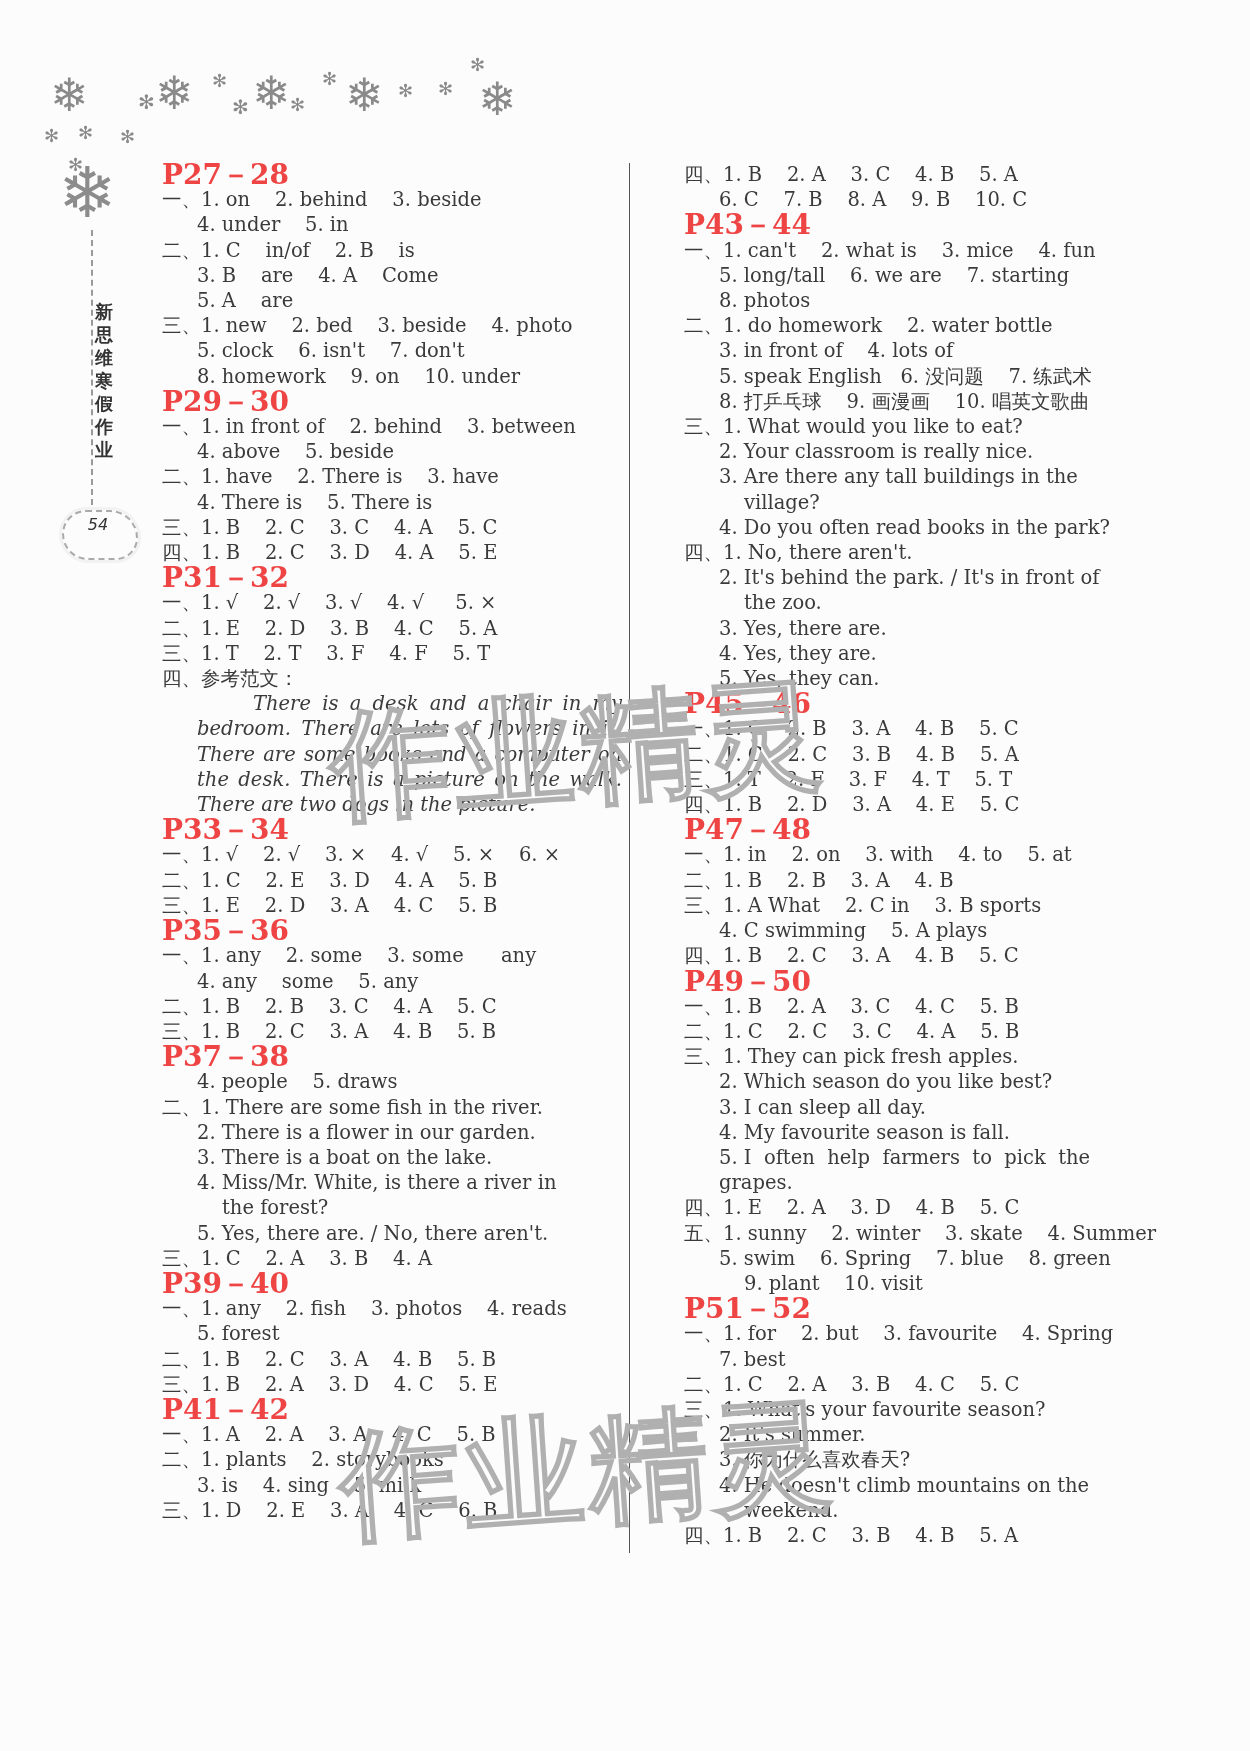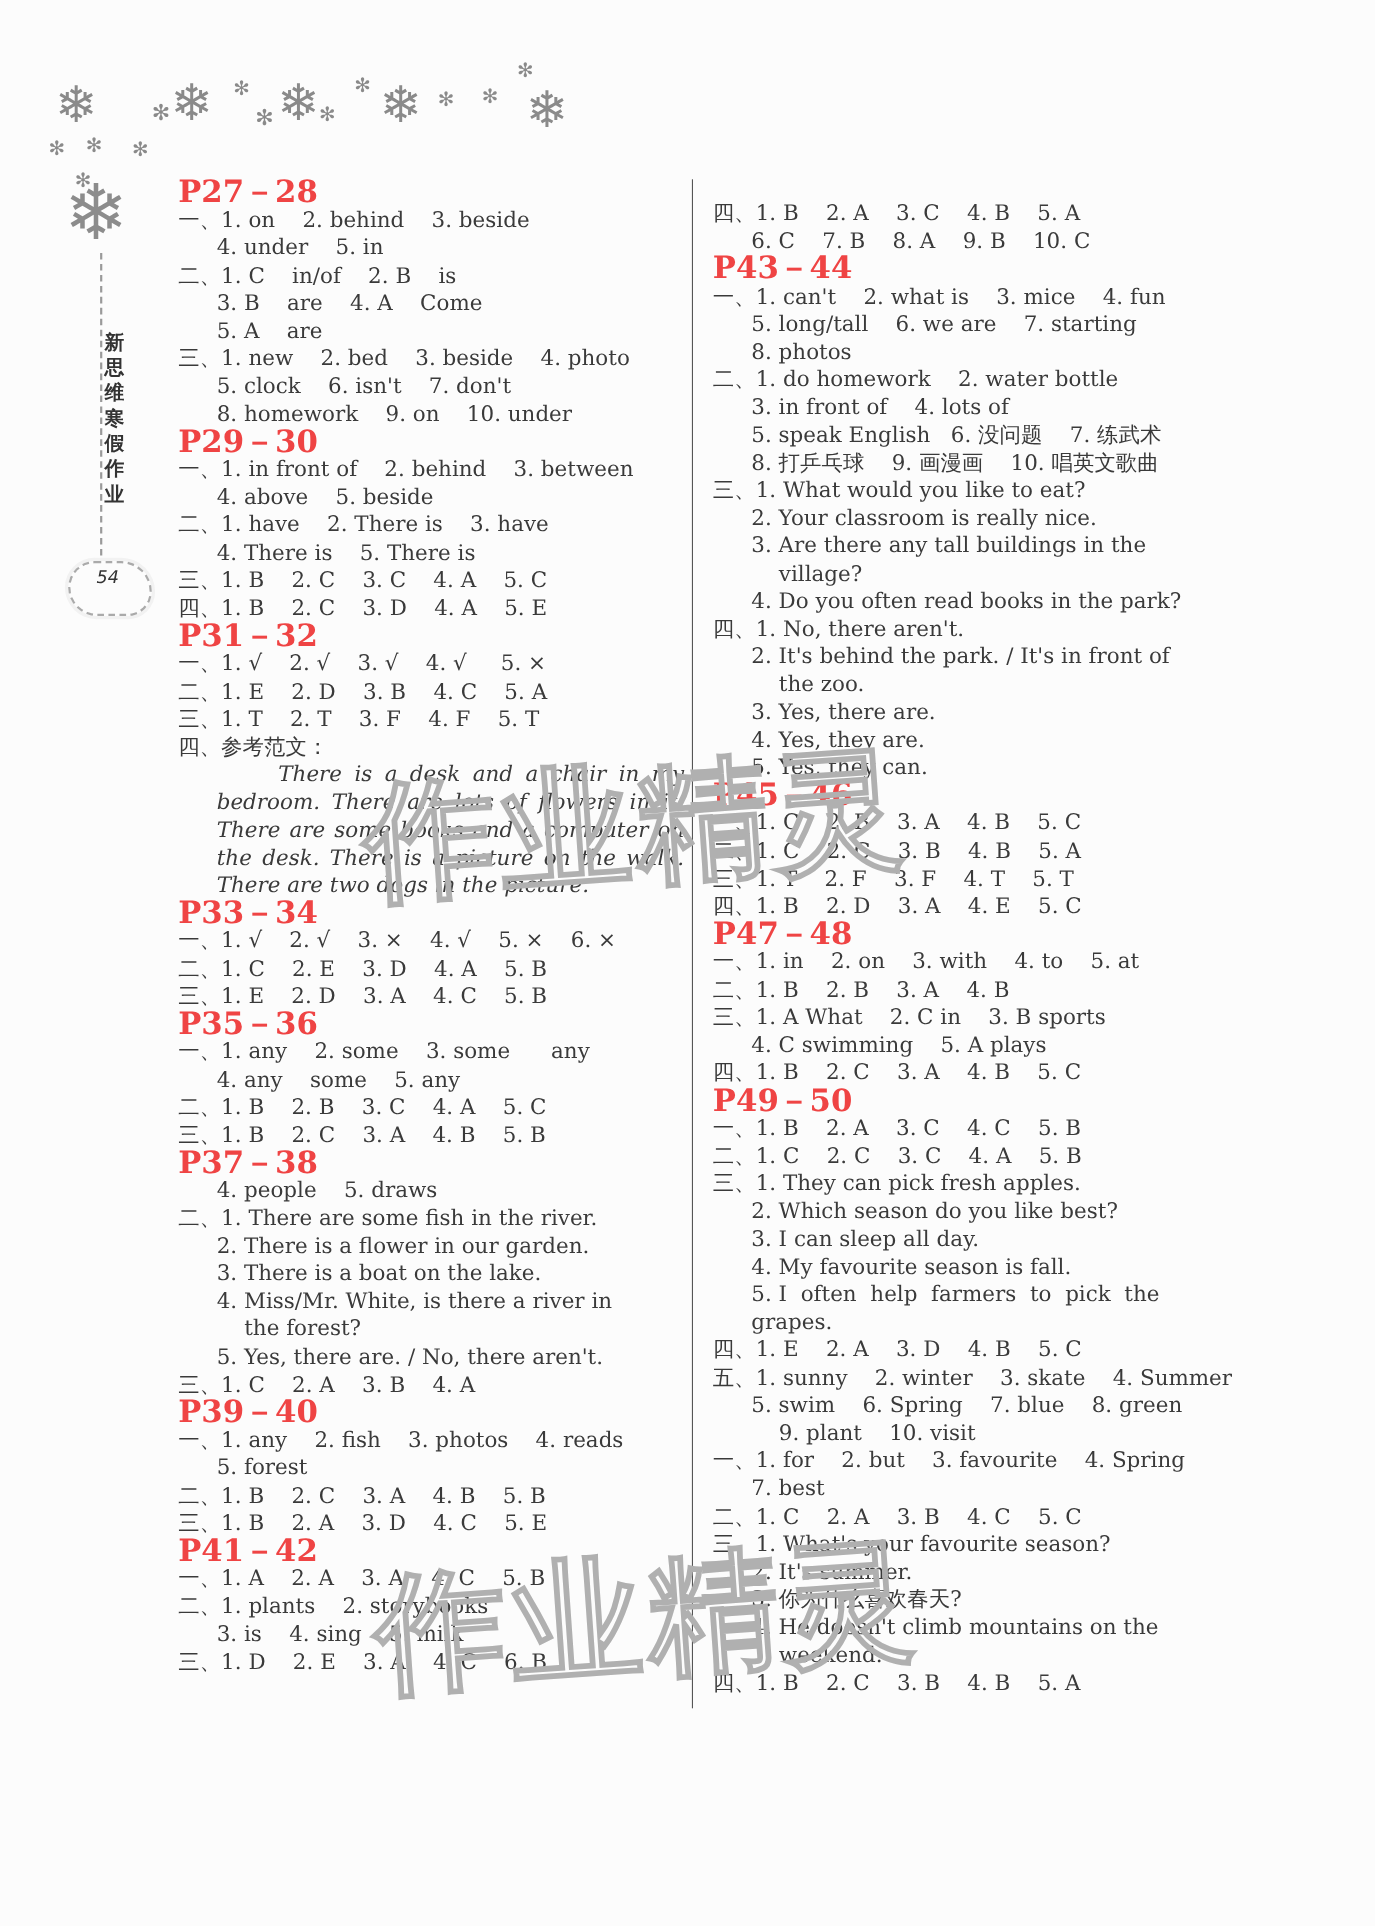--- a/index.html
+++ b/index.html
@@ -11,21 +11,21 @@
   .flakes { position: absolute; left: 0; top: 0; width: 720px; height: 180px; }
   .flake { position: absolute; color: #8a8a8a; line-height: 1; }
   .sidebar-line { position: absolute; left: 91px; top: 230px; width: 0; height: 275px; border-left: 2px dashed #9a9a9a; }
   .big-flake { position: absolute; left: 58px; top: 158px; font-size: 70px; color: #8c8c8c; line-height: 1; }
   .vtitle { position: absolute; left: 92px; top: 300px; width: 24px; font-family: "DejaVu Sans", sans-serif; font-size: 18px; font-weight: bold; color: #333; line-height: 23px; text-align: center; }
   .cloud { position: absolute; left: 62px; top: 510px; width: 72px; height: 46px; border: 2px dashed #aaa; border-radius: 24px 28px 22px 26px; box-shadow: 0 0 0 3px #f2f2f2; }
   .page-num { position: absolute; left: 62px; top: 515px; width: 72px; text-align: center; font-family: "DejaVu Sans", sans-serif; font-style: italic; font-size: 16px; color: #333; }
   .divider { position: absolute; left: 629px; top: 163px; width: 1px; height: 1390px; background: #555; }
   .col { position: absolute; top: 162px; font-size: 19.5px; line-height: 25.2px; }
   .col.left { left: 162px; width: 460px; }
-  .col.right { left: 648px; width: 460px; margin-top: 19px; }
+  .col.right { left: 684px; width: 460px; }
   .hdr { font-weight: bold; color: #ef4444; font-size: 28px; }
   .line { white-space: pre; }
   .indent { padding-left: 35px; }
   .indent2 { padding-left: 60px; }
   .essay { padding-left: 35px; white-space: normal; text-align: justify; text-align-last: left; font-style: italic; }
   .essay-first { text-indent: 56px; }
   .wm { position: absolute; font-family: "DejaVu Sans", sans-serif; font-weight: bold; color: transparent; -webkit-text-stroke: 1.5px #b0b0b0; letter-spacing: 4px; transform: rotate(-4deg); pointer-events: none; }
 </style>
 </head>
 <body>
@@ -159,20 +159,21 @@
       <div class="line">三、1. They can pick fresh apples.</div>
       <div class="line indent">2. Which season do you like best?</div>
       <div class="line indent">3. I can sleep all day.</div>
       <div class="line indent">4. My favourite season is fall.</div>
       <div class="line indent">5. I  often  help  farmers  to  pick  the</div>
       <div class="line indent">grapes.</div>
       <div class="line">四、1. E    2. A    3. D    4. B    5. C</div>
       <div class="line">五、1. sunny    2. winter    3. skate    4. Summer</div>
       <div class="line indent">5. swim    6. Spring    7. blue    8. green</div>
       <div class="line indent2">9. plant    10. visit</div>
+      <div class="hdr">P51－52</div>
       <div class="line">一、1. for    2. but    3. favourite    4. Spring</div>
       <div class="line indent">7. best</div>
       <div class="line">二、1. C    2. A    3. B    4. C    5. C</div>
       <div class="line">三、1. What's your favourite season?</div>
       <div class="line indent">2. It's summer.</div>
       <div class="line indent">3. 你为什么喜欢春天?</div>
       <div class="line indent">4. He doesn't climb mountains on the</div>
       <div class="line indent2">weekend.</div>
       <div class="line">四、1. B    2. C    3. B    4. B    5. A</div>
     </div>

